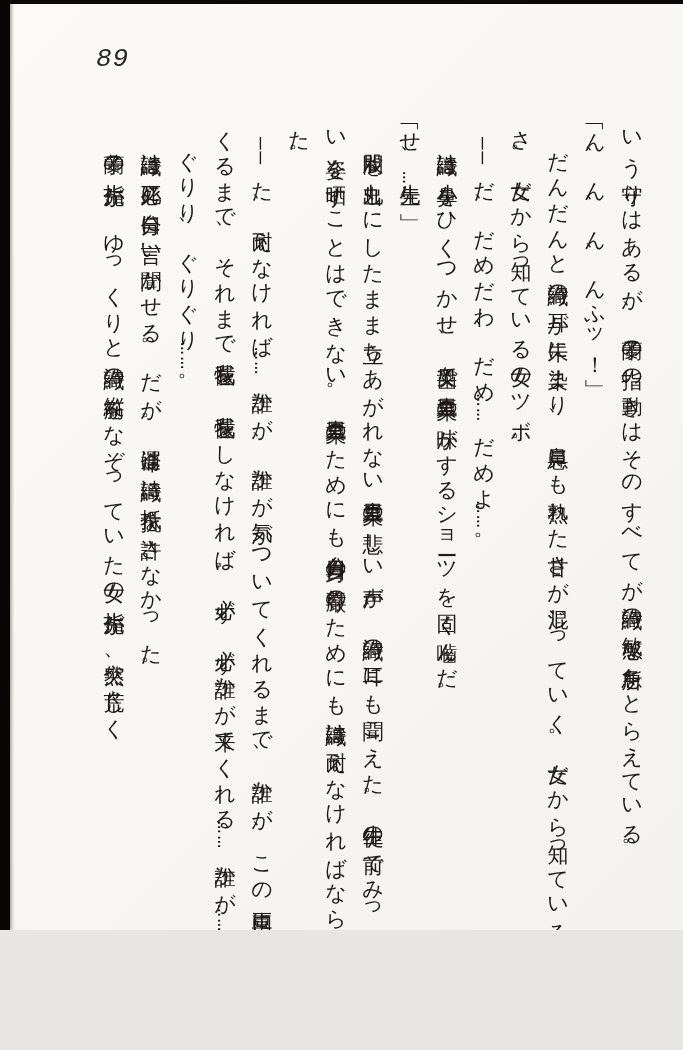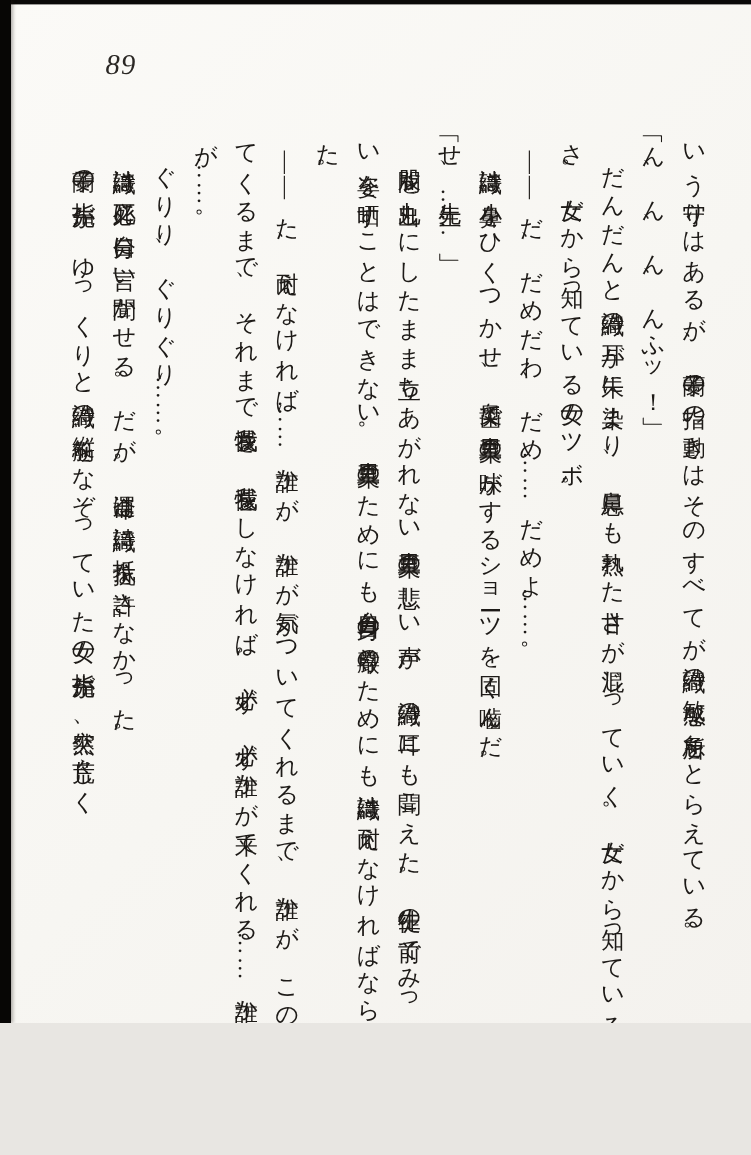--- a/index.html
+++ b/index.html
@@ -3,21 +3,21 @@
 <meta charset="utf-8">
 <style>
   html, body { margin: 0; padding: 0; background: #e8e6e2; }
 
   .page {
     position: relative;
     width: 683px;
     height: 930px;
     background: linear-gradient(135deg, #fbfaf7 0%, #f7f6f2 55%, #f4f2ee 100%);
     overflow: hidden;
-    font-family: Liberation Serif, serif;
+    font-family: Liberation Mono, monospace;
   }
 
   
   .scan-edge-top {
     position: absolute; top: 0; left: 0;
     width: 100%; height: 4px; background: #0a0908;
   }
   .scan-edge-left {
     position: absolute; top: 0; left: 0;
     width: 10px; height: 100%; background: #070605;

